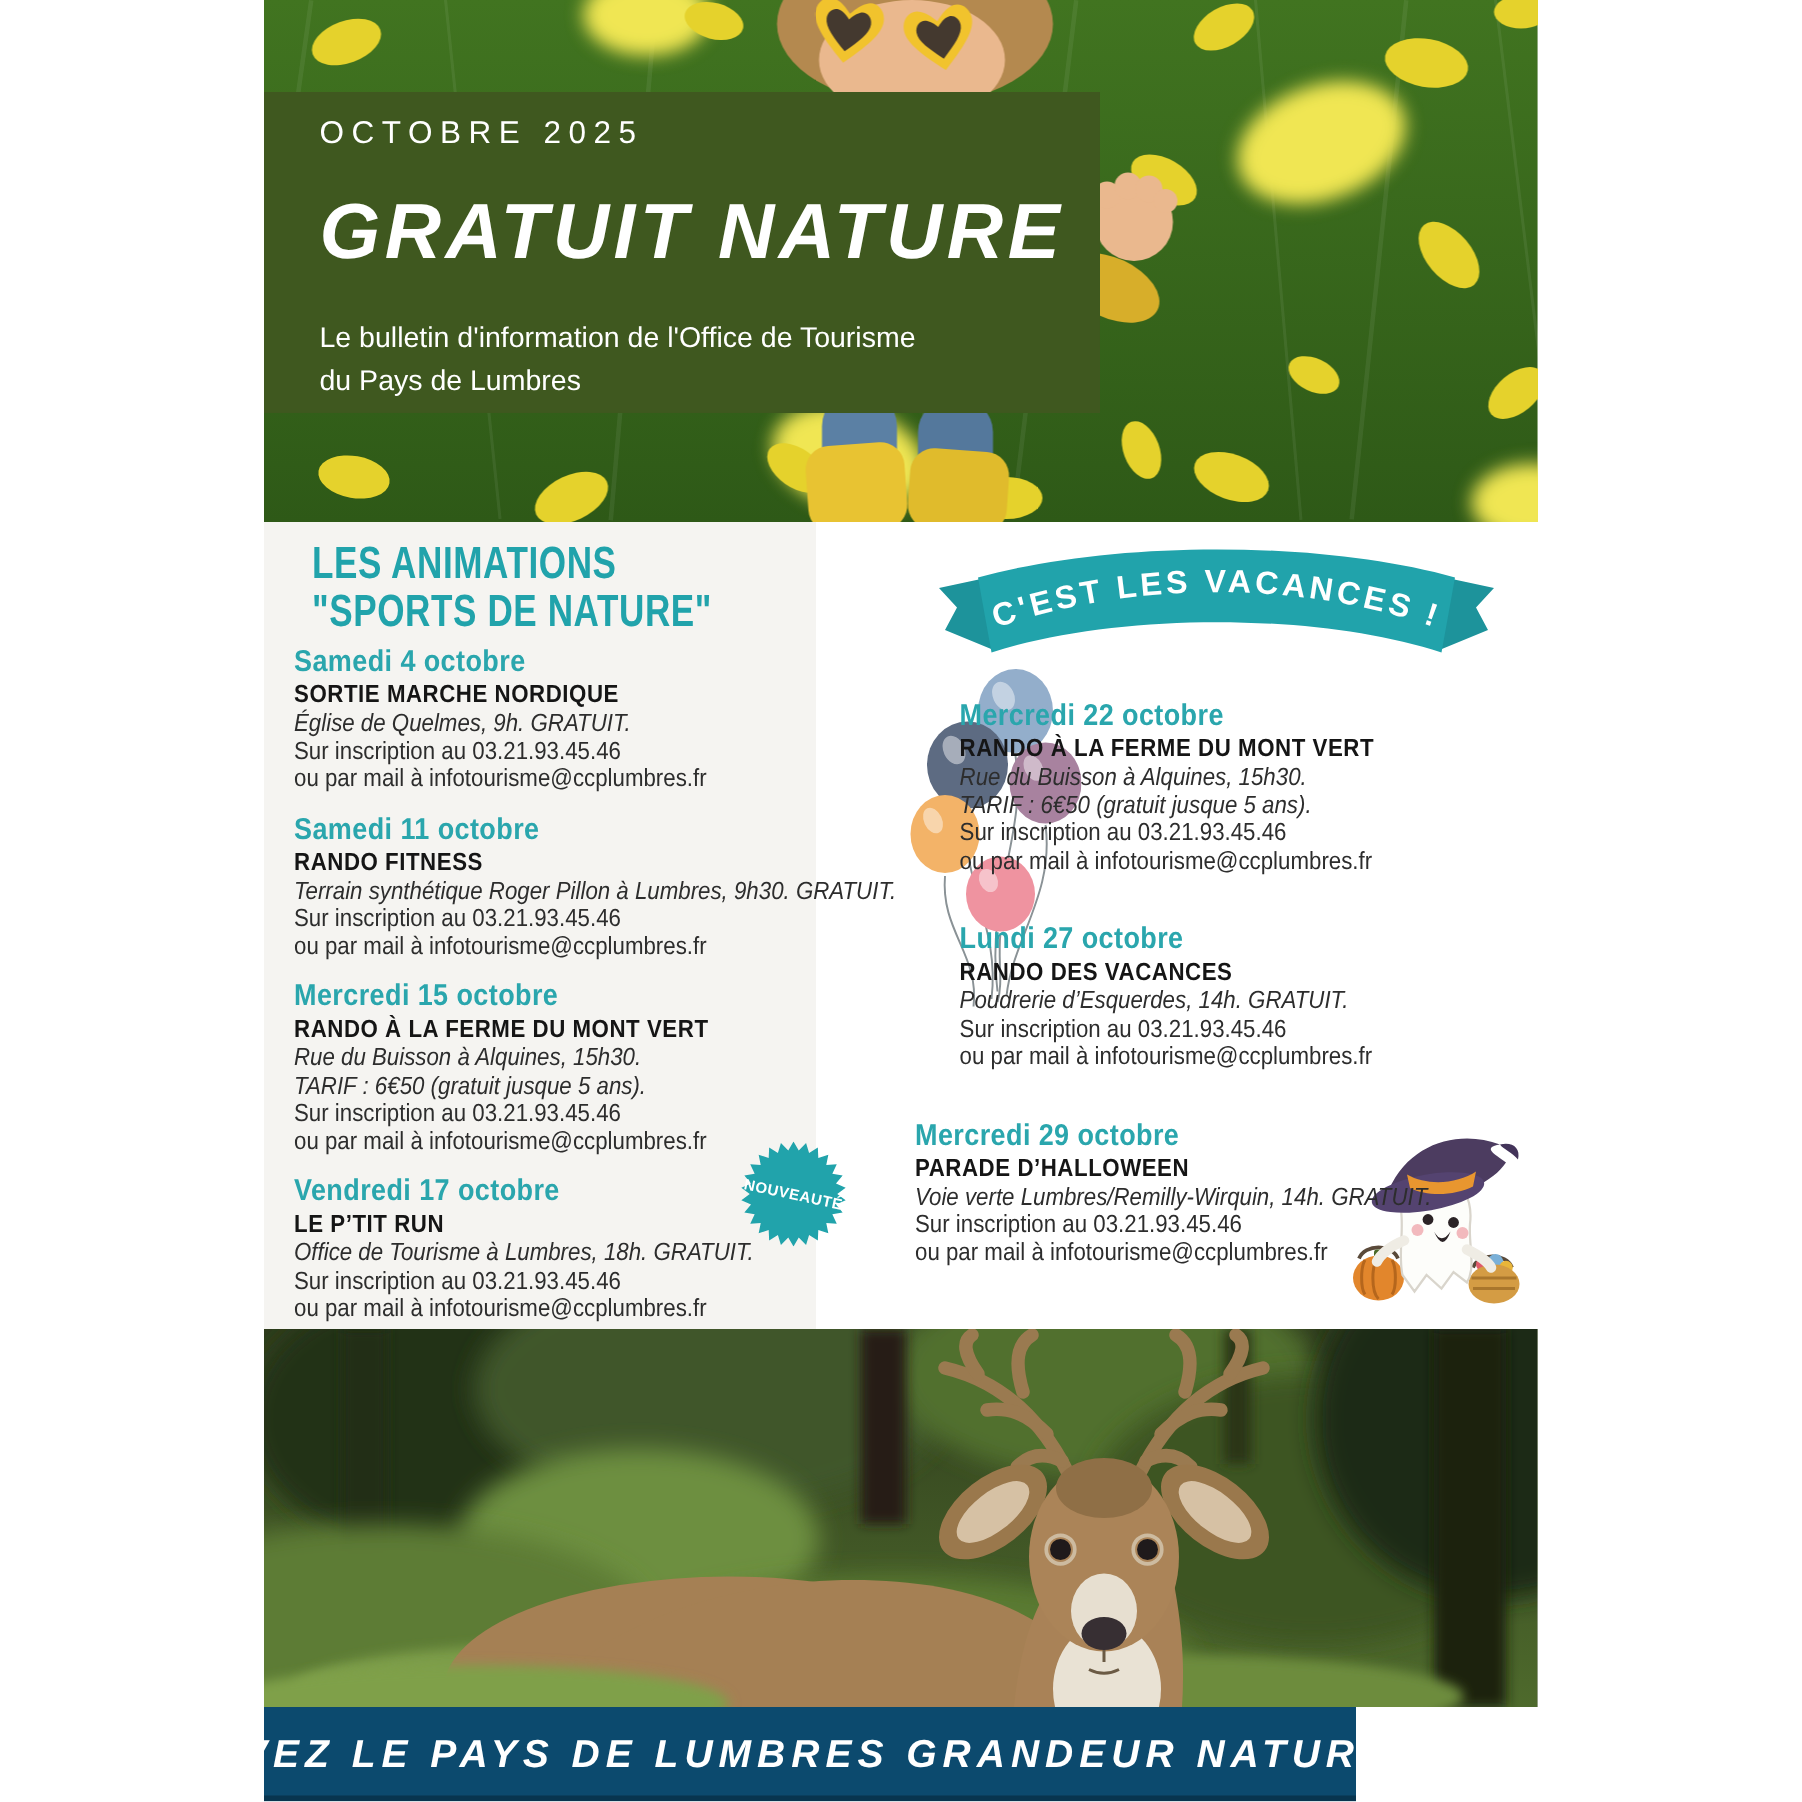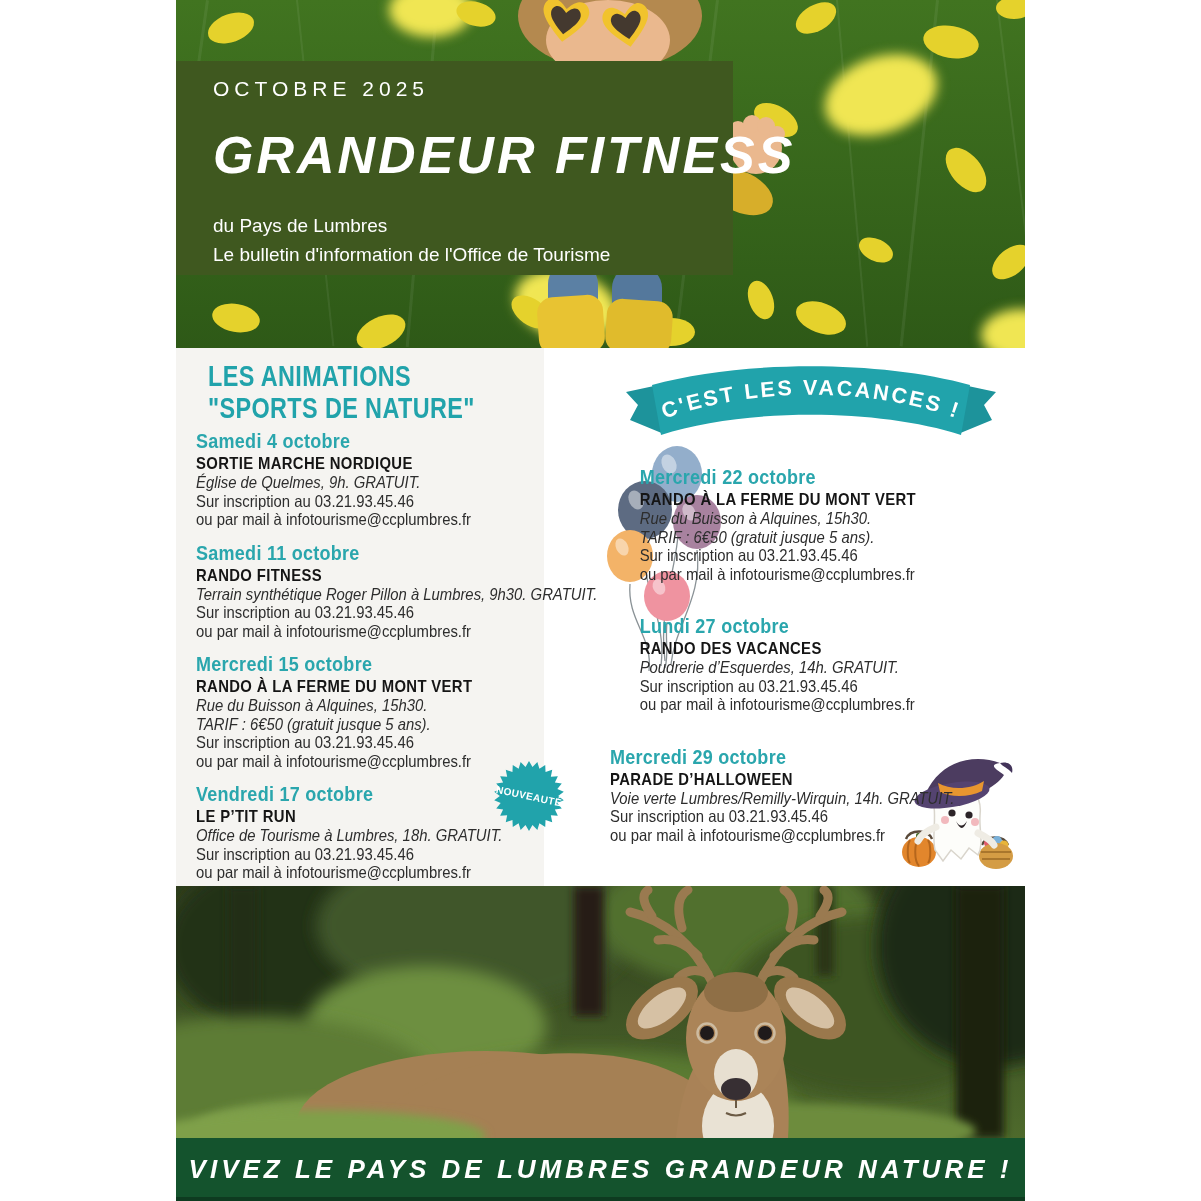--- a/index.html
+++ b/index.html
@@ -46,21 +46,21 @@
   .vac-events{position:absolute;left:0;top:106px;width:425px;}
   .al-right{text-align:left;padding-right:28px;}
   .al-left{text-align:left;padding-left:10px;}
   .vac-events .event{margin-top:12px;}
   .vac-events .event.gap{margin-top:32px;}
 
   
   .photo{position:absolute;left:0;top:886px;width:849px;height:252px;overflow:hidden;background:#3c4d24;}
 
   
-  .footer{position:absolute;left:0;top:1138px;width:849px;height:63px;background:#14532d;
+  .footer{position:absolute;left:0;top:1138px;width:728px;height:63px;background:#0c4a6e;
           display:flex;align-items:center;justify-content:center;}
   .footer:after{content:"";position:absolute;left:0;bottom:0;width:100%;height:4px;background:rgba(0,0,0,.28);}
   .footer-text{color:#fff;font-size:26px;font-weight:700;font-style:italic;letter-spacing:4px;white-space:nowrap;}
 </style>
 </head>
 <body>
 
 <div class="page">
   <div class="content">
 
@@ -139,24 +139,24 @@
 
           <rect x="372" y="262" width="50" height="90" rx="22" fill="#5b80a4"></rect>
           <rect x="436" y="266" width="50" height="86" rx="22" fill="#54789c"></rect>
           <rect x="362" y="296" width="66" height="58" rx="16" fill="#e8c332" transform="rotate(-4 395 325)"></rect>
           <rect x="430" y="300" width="66" height="54" rx="16" fill="#e0bb2c" transform="rotate(4 463 327)"></rect>
         </g>
       </svg>
 
       <div class="hero-box">
         <div class="hero-month">OCTOBRE 2025</div>
-        <div class="hero-title">GRANDEUR FITNESS</div>
+        <div class="hero-title">GRATUIT NATURE</div>
         <div class="hero-sub">
+          <div>Le bulletin d'information de l'Office de Tourisme</div>
           <div>du Pays de Lumbres</div>
-          <div>Le bulletin d'information de l'Office de Tourisme</div>
         </div>
       </div>
     </div>
 
     <div class="mid">
 
       <div class="panel-left">
         <div class="sec-head">
           <svg width="64" height="70" viewBox="0 0 62 68">
             <g fill="#2aa0a8" stroke="#2aa0a8">

